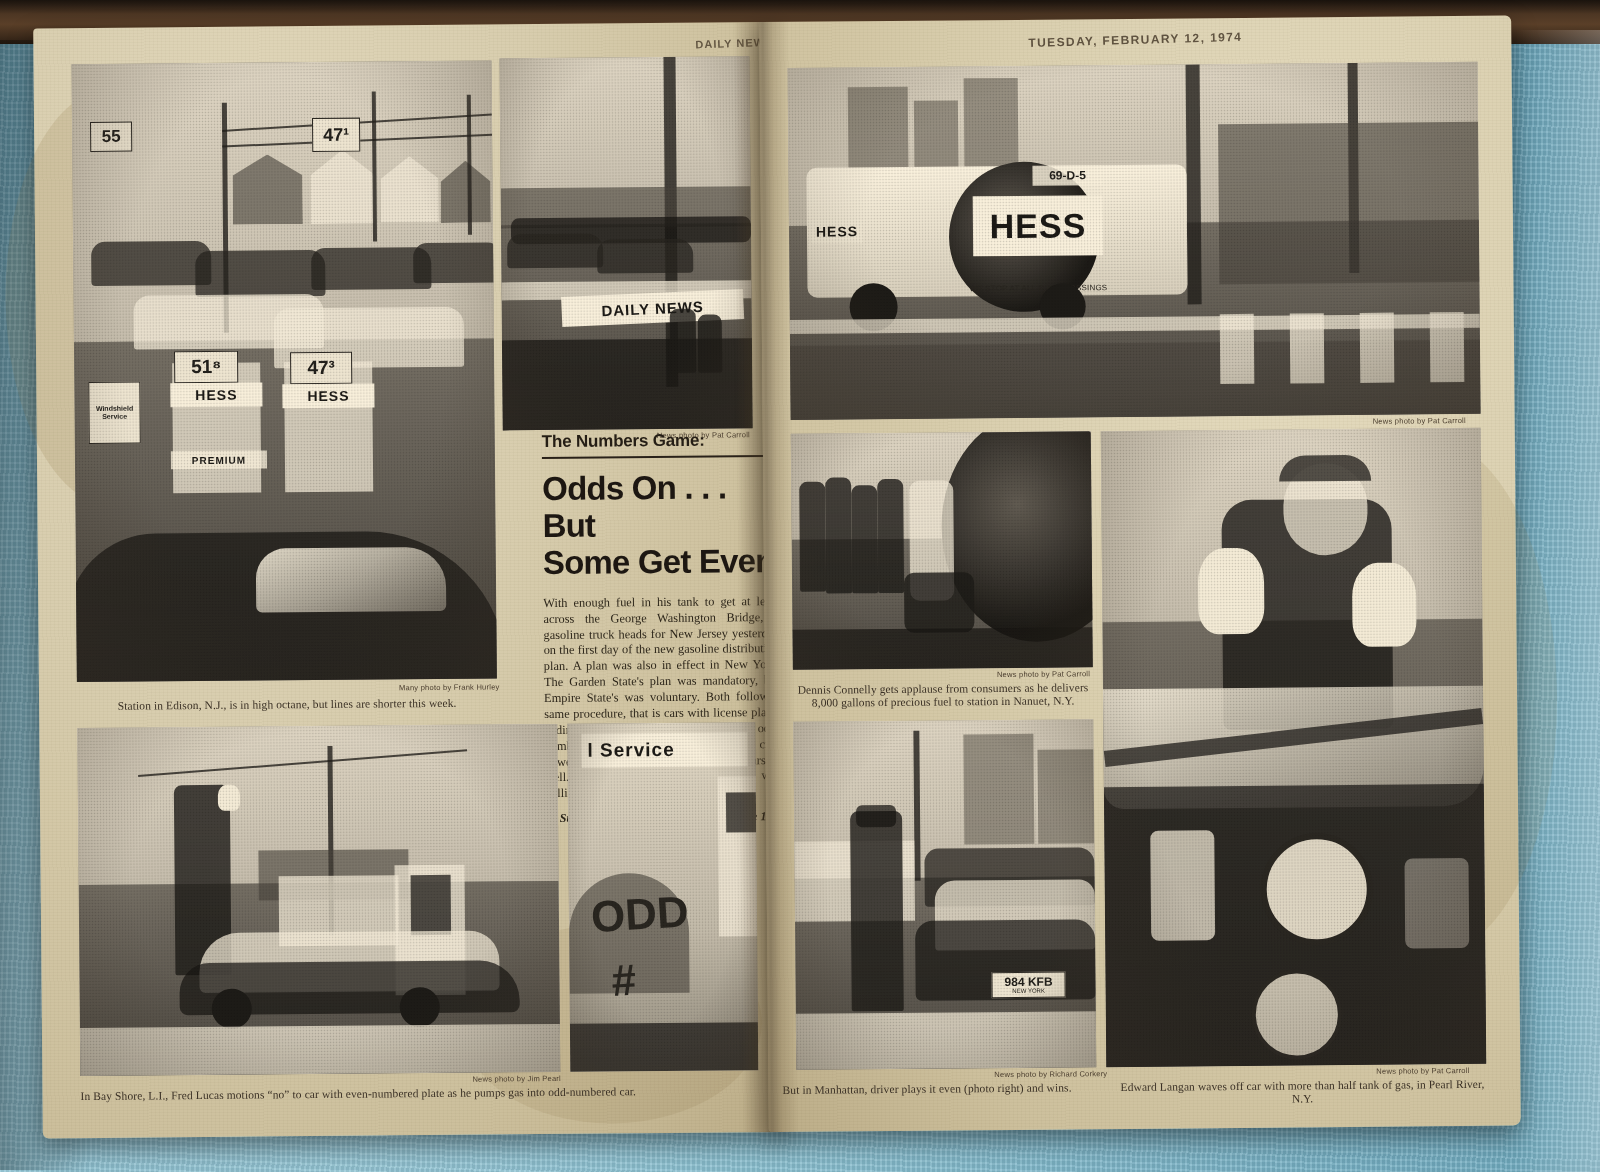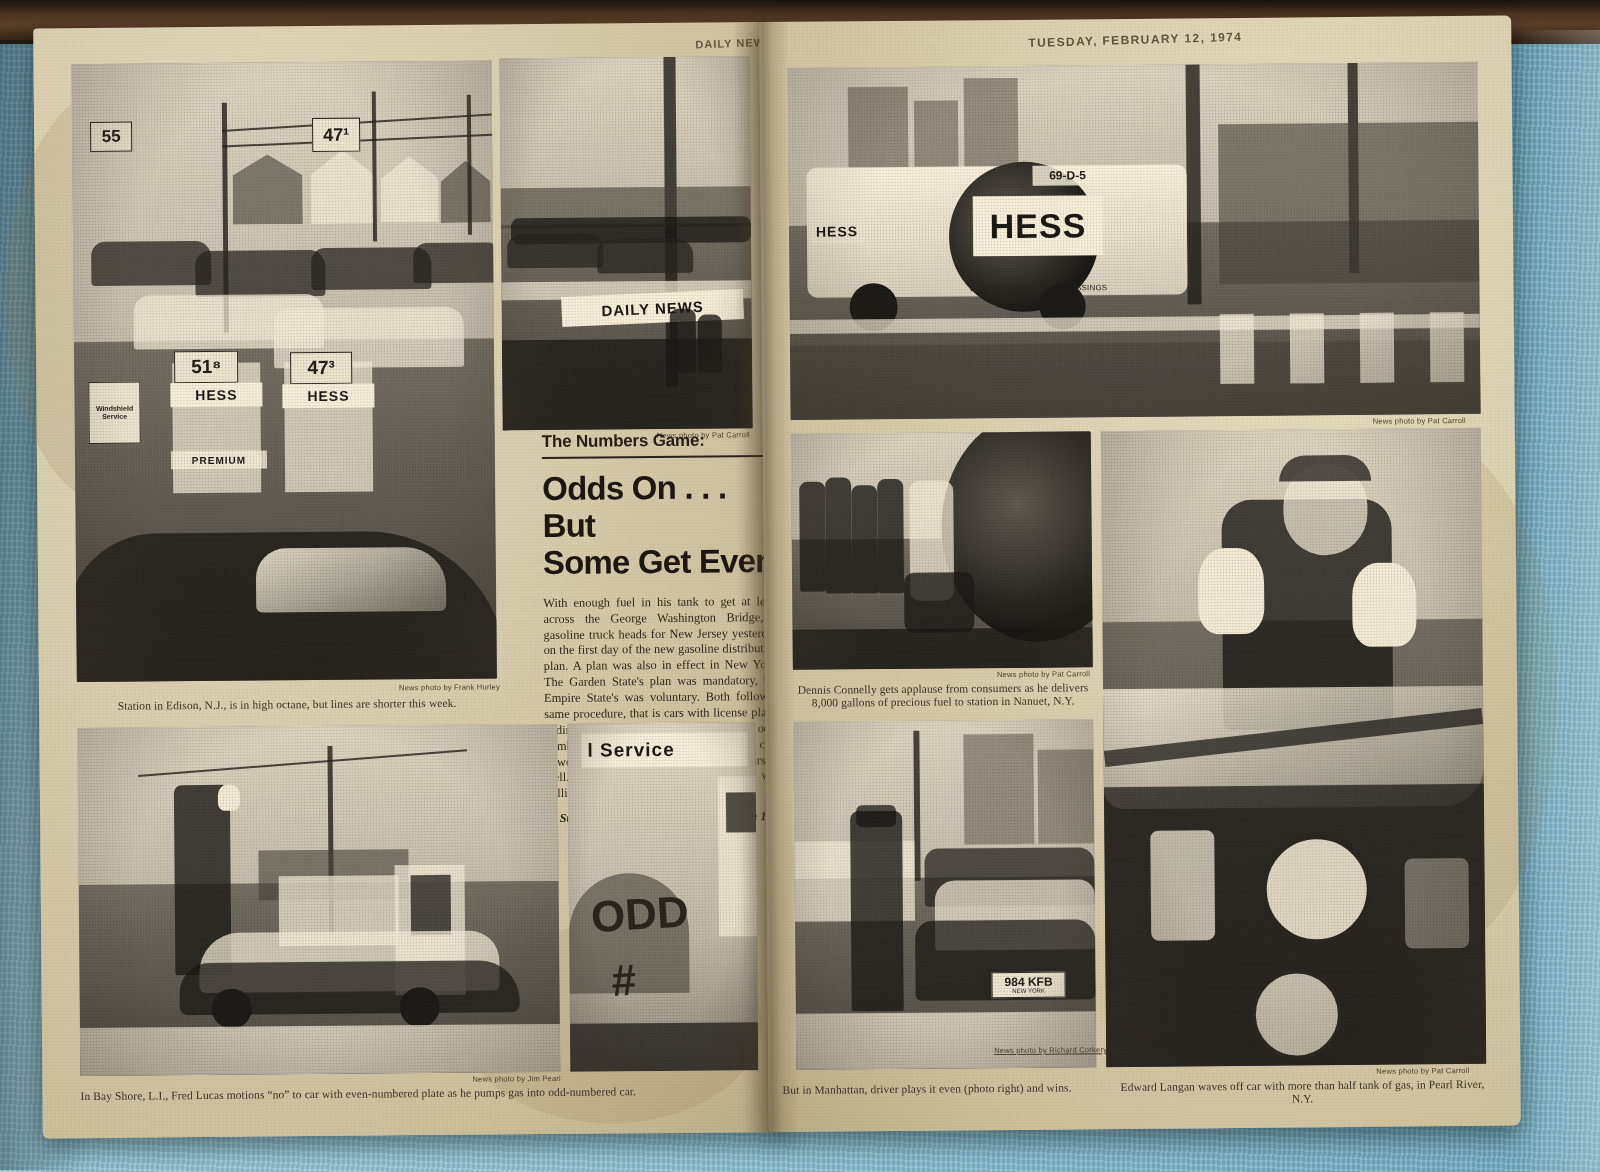--- a/index.html
+++ b/index.html
@@ -277,21 +277,21 @@
       <div class="hess-band" style="left:96px; top:320px; width:92px; height:24px; font-size:14px;">HESS</div>
       <div class="hess-band" style="left:208px; top:322px; width:92px; height:24px; font-size:14px;">HESS</div>
       <div class="hess-band" style="left:96px; top:388px; width:96px; height:18px; font-size:10px; background:rgba(230,224,204,0.8);">PREMIUM</div>
       <div class="sign-box" style="left:14px; top:318px; width:52px; height:62px; font-size:7px; flex-direction:column; line-height:1.2; padding:2px; text-align:center;">Windshield Service</div>
 
       <div class="dark" style="left:-10px; top:470px; width:440px; height:150px; border-radius:90px 140px 10px 10px;"></div>
       <div class="windshield" style="left:180px; top:486px; width:190px; height:64px; border-radius:30px 40px 6px 6px;"></div>
       <div class="halftone"></div>
       <div class="vign"></div>
     </div>
-    <div class="credit" style="left:360px; top:658px;">News photo by Frank Hurley</div>
+    <div class="credit" style="left:360px; top:658px;">Many photo by Frank Hurley</div>
     <div class="caption" style="left:38px; top:672px; width:420px;">Station in Edison, N.J., is in high octane, but lines are shorter this week.</div>
 
     <div class="photo" style="left:466px; top:34px; width:250px; height:372px;">
       <div class="ink" style="background:linear-gradient(180deg,#c8c0ac,#8d8678 55%,#54504६ 100%);"></div>
       <div class="sky"></div>
       <div class="ground"></div>
       <div class="pole" style="left:164px; top:0; width:12px; height:330px;"></div>
       <div class="mid" style="left:0; top:130px; width:250px; height:40px;"></div>
       <div class="dark" style="left:10px; top:160px; width:240px; height:26px; border-radius:8px;"></div>
       <div class="car" style="left:6px; top:176px; width:96px; height:34px;"></div>
@@ -424,21 +424,21 @@
       <div class="lite" style="left:140px; top:160px; width:160px; height:70px; border-radius:20px 16px 4px 4px;"></div>
       <div class="dark" style="left:120px; top:200px; width:180px; height:80px; border-radius:18px 20px 6px 6px;"></div>
       <div class="sign-box" style="left:196px; top:252px; width:74px; height:26px; font-size:12px; flex-direction:column; line-height:1;">
         <span>984 KFB</span>
         <span style="font-size:6px; font-weight:normal;">NEW YORK</span>
       </div>
       <div class="lite" style="left:0; top:292px; width:300px; height:56px;"></div>
       <div class="halftone"></div>
       <div class="vign"></div>
     </div>
-    <div class="credit" style="left:226px; top:1026px;text-decoration:underline;">News photo by Richard Corkery</div>
+    <div class="credit" style="left:226px; top:1050px;">News photo by Richard Corkery</div>
     <div class="caption" style="left:14px; top:1062px; width:330px; text-align:left;">But in Manhattan, driver plays it even (photo right) and wins.</div>
 
     <div class="photo" style="left:338px; top:412px; width:380px; height:636px;">
       <div class="ink" style="background:linear-gradient(180deg,#cfc7b3,#a49d8c 45%,#6f6a5c 100%);"></div>
       <div class="sky" style="height:30%;"></div>
       <div class="ground" style="height:70%;"></div>
 
       <div class="man" style="left:120px; top:70px; width:170px; height:230px; border-radius:30px 30px 8px 8px;"></div>
       <div class="lite" style="left:182px; top:34px; width:84px; height:92px; border-radius:42px;"></div>
       <div class="dark" style="left:178px; top:26px; width:92px; height:26px; border-radius:46px 46px 0 0;"></div>

